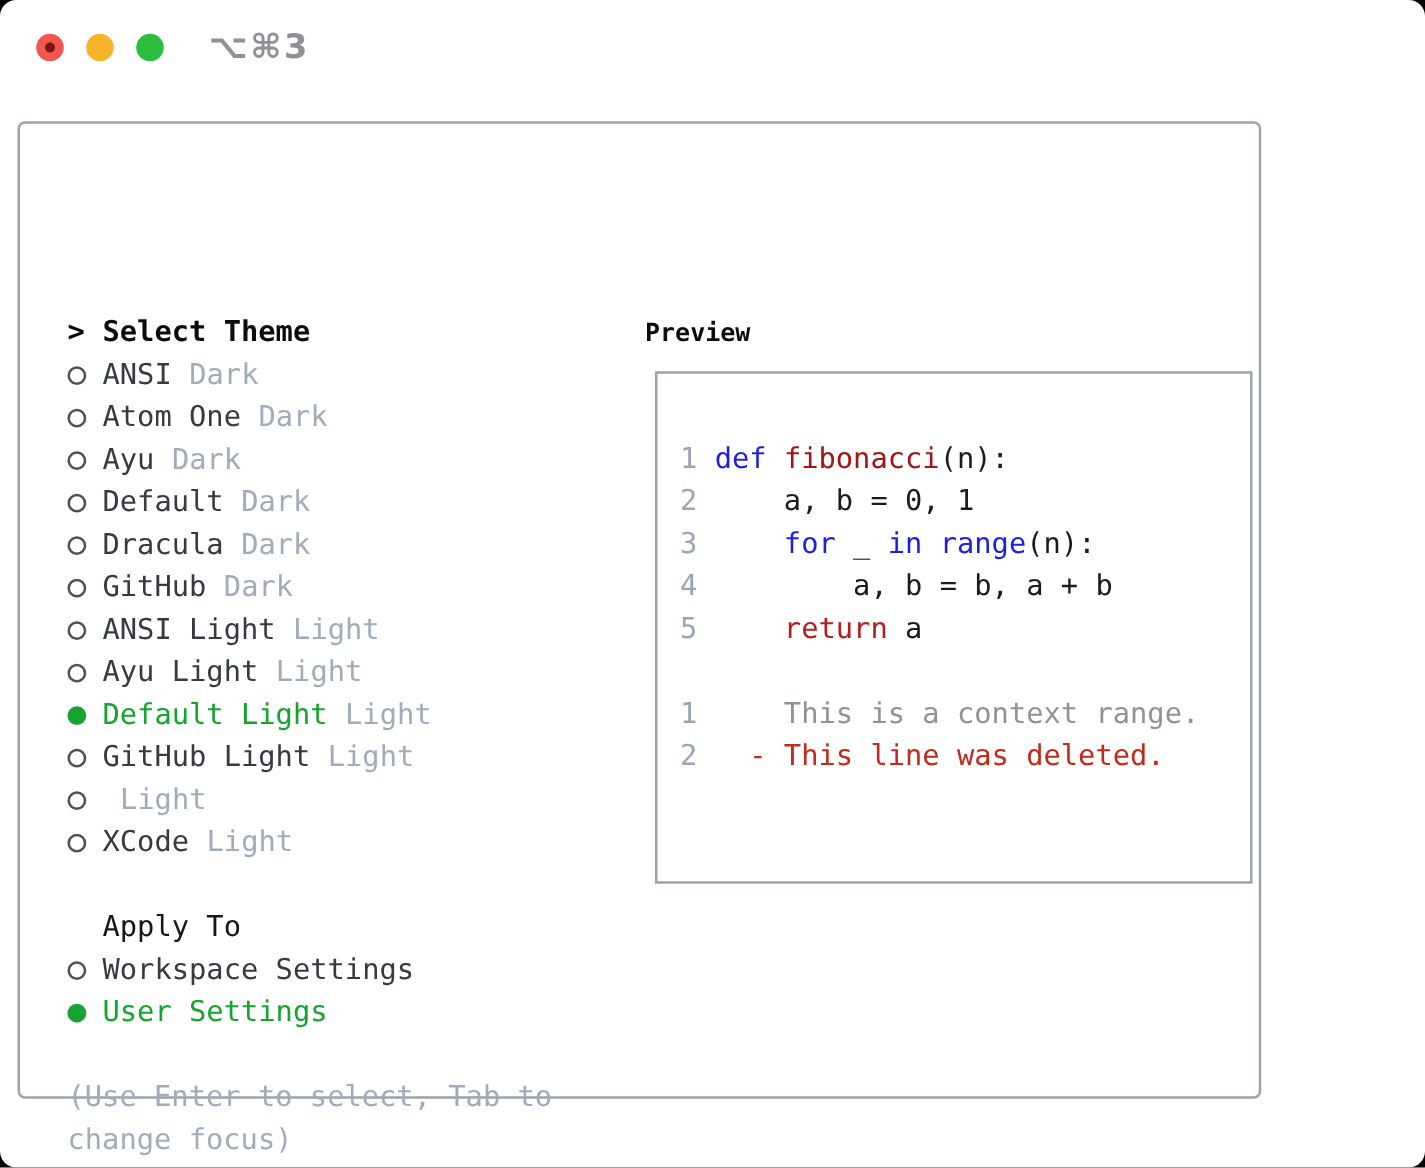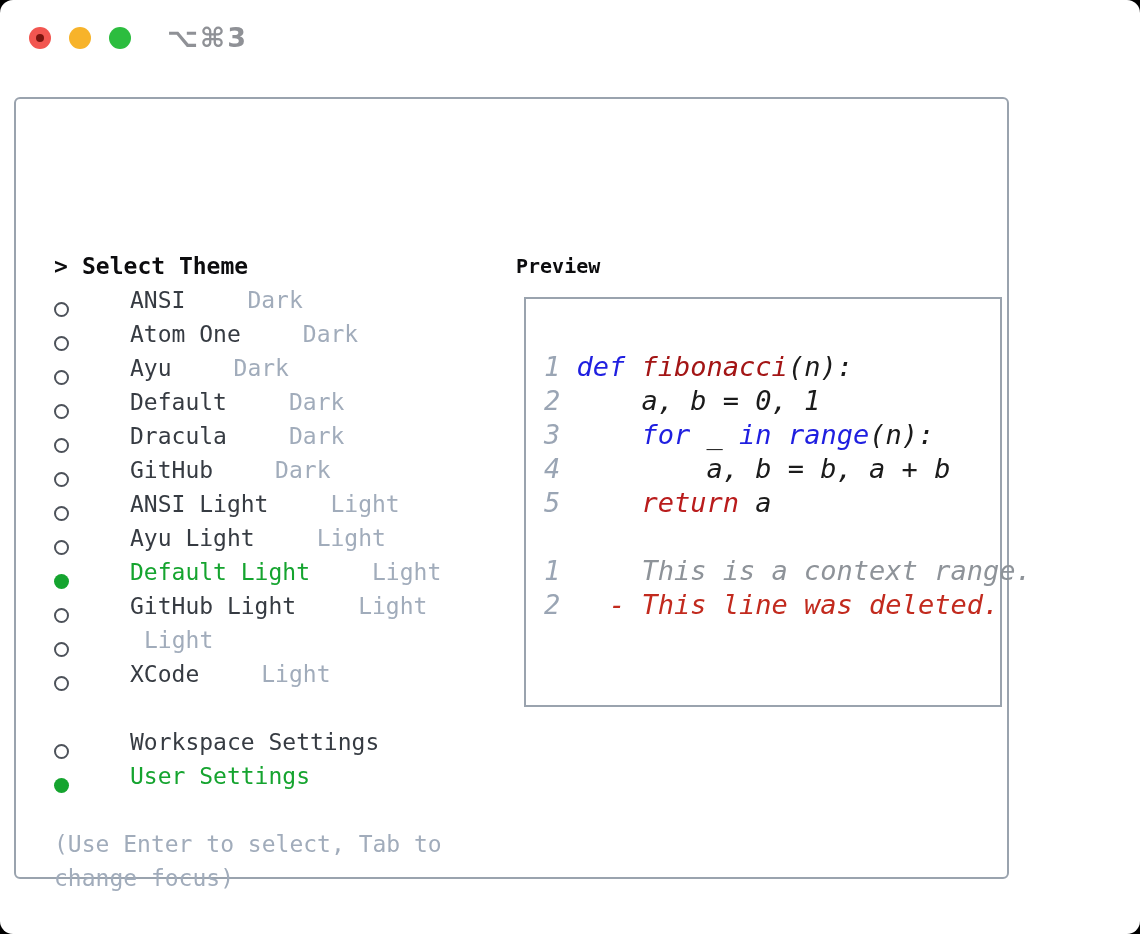--- a/index.html
+++ b/index.html
@@ -28,39 +28,39 @@
     border:2px solid var(--border);border-radius:6px;background:#fff;
   }
   
   .left{
     position:absolute;left:38px;top:150px;width:450px;
     font-size:23px;line-height:34px;color:#363b42;
   }
   .line{height:34px;white-space:pre;}
   .hdr{font-weight:bold;color:#0c0c0e;}
   .hdr .cursor{display:inline-block;width:28px;}
-  .row{height:34px;display:flex;align-items:flex-end;gap:48px;}
+  .row{height:34px;display:flex;align-items:center;}
   .dot{width:15px;height:15px;border-radius:50%;box-sizing:border-box;margin-right:13px;flex:none;}
   .dot.h{border:2px solid #4d525a;background:transparent;}
   .dot.f{background:var(--sel);}
   .tname{color:#363b42;}
   .tname.sel{color:var(--sel);}
   .ttag{color:var(--muted);margin-left:14px;}
   .apply-hdr{padding-left:28px;color:#17171a;}
   .help{color:var(--muted);}
   
   .preview-title{
     position:absolute;left:500px;top:150px;height:34px;line-height:34px;
     font-size:20px;font-weight:bold;color:#0c0c0e;
   }
   .pbox{
     position:absolute;left:508px;top:198px;width:478px;height:410px;box-sizing:border-box;
     border:2px solid var(--border);padding:51px 0 0 18px;background:#fff;
   }
-  .pline{height:34px;line-height:34px;font-size:27px;white-space:pre;font-style:italic;}
+  .pline{height:34px;line-height:34px;font-size:23px;white-space:pre;}
 </style>
 </head>
 <body>
 
 <div class="window">
 
   <div class="traffic">
     <span class="light red"></span>
     <span class="light yellow"></span>
     <span class="light green"></span>
@@ -128,20 +128,21 @@
             <span class="ttag">Light</span>
           </div>
           <div class="row">
             <span class="dot h"></span>
             <span class="tname">XCode</span>
             <span class="ttag">Light</span>
           </div>
         </div>
 
       <div class="line"></div>
+      <div class="line apply-hdr">Apply To</div>
 
       <div id="apply-list">
           <div class="row">
             <span class="dot h"></span>
             <span class="tname">Workspace Settings</span>
           </div>
           <div class="row">
             <span class="dot f"></span>
             <span class="tname sel">User Settings</span>
           </div>

